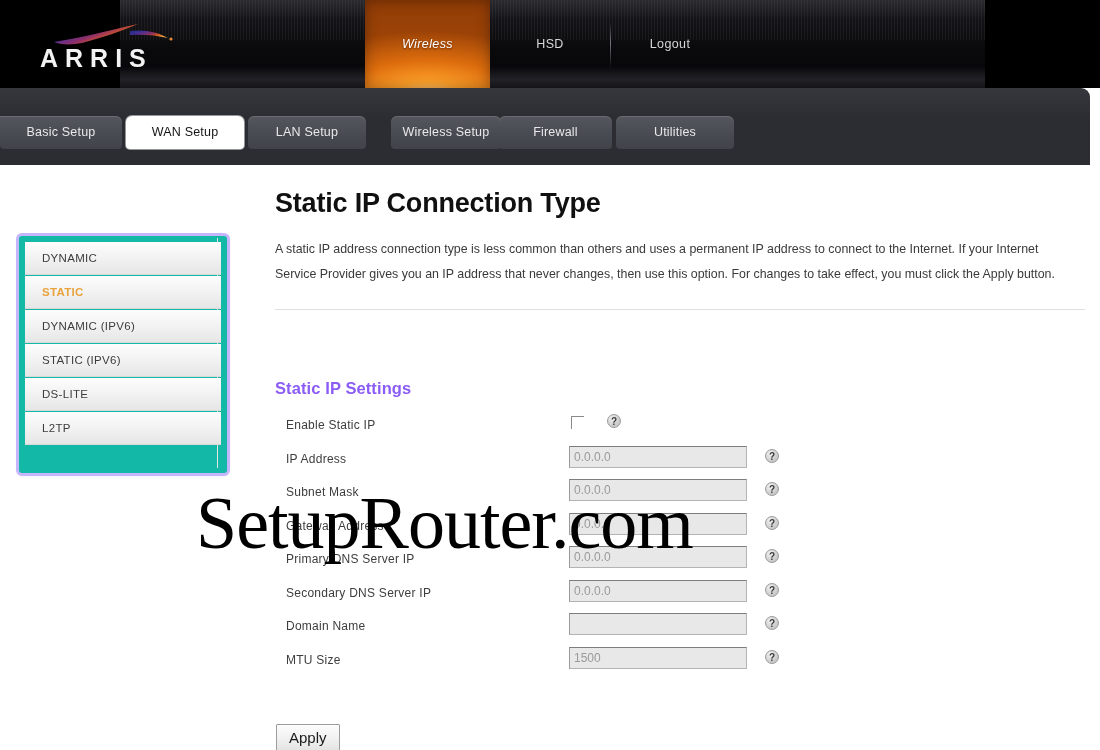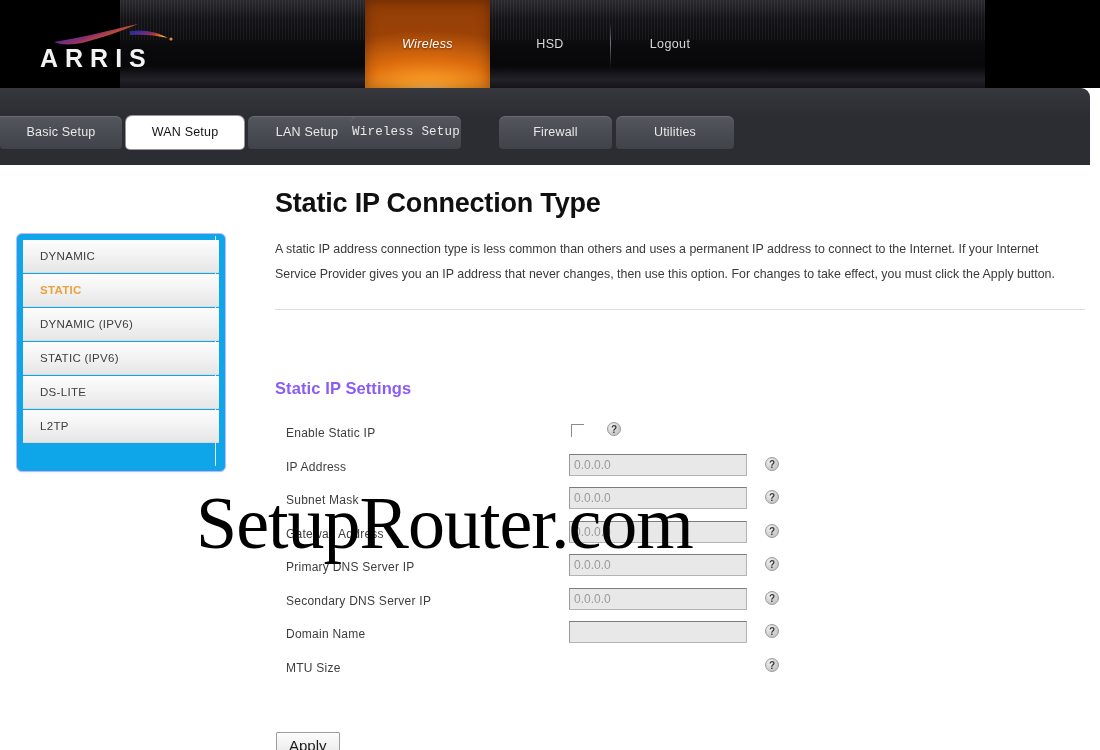--- a/index.html
+++ b/index.html
@@ -197,22 +197,22 @@
     user-select: none;
   }
 
   
   .sidebar {
     position: absolute;
     left: 16px;
     top: 68px;
     width: 208px;
     height: 237px;
-    background: #0ea5e9;
-    border: 1px solid #c4b5fd;
+    background: #14b8a6;
+    border: 3px solid #c4b5fd;
     border-radius: 6px;
     box-shadow: 0 1px 2px rgba(0,0,0,.05);
     overflow: hidden;
   }
   .side-item {
     position: relative;
     height: 33px;
     line-height: 33px;
     margin: 0 6px 1px 6px;
     padding-left: 17px;
@@ -268,21 +268,21 @@
   .section-title {
     margin-top: 69px;
     font-size: 16.5px;
     font-weight: 700;
     color: #8b5cf6;
     letter-spacing: .1px;
   }
 
   .form {
     position: relative;
-    margin-top: 22px;
+    margin-top: 14px;
   }
   .frow {
     position: relative;
     height: 33.5px;
   }
   .flabel {
     position: absolute;
     left: 11px;
     top: 6px;
     font-size: 12px;
@@ -391,21 +391,21 @@
       <div class="topnav-sep" style="left:365px;"></div>
       <div class="topnav-item" style="left:370px;width:110px;">Logout</div>
     </div>
   </div>
 
   <div class="tabstrip">
     <div class="tabstrip-shine"></div>
     <div class="tab first" style="left:0px;width:122px;">Basic Setup</div>
     <div class="tab active" style="left:126px;width:118px;">WAN Setup</div>
     <div class="tab" style="left:248px;width:118px;text-align:center;">LAN Setup</div>
-    <div class="tab" style="left:351px;width:110px;font-family:Liberation Mono, monospace;">Wireless Setup</div>
+    <div class="tab" style="left:391px;width:110px;">Wireless Setup</div>
     <div class="tab" style="left:499px;width:113px;">Firewall</div>
     <div class="tab" style="left:616px;width:118px;">Utilities</div>
   </div>
 
   <div class="content">
 
     <div class="watermark">SetupRouter.com</div>
 
     <div class="sidebar">
       <div class="side-rule"></div>
@@ -463,20 +463,21 @@
         </div>
 
         <div class="frow">
           <div class="flabel">Domain Name</div>
           <input class="finput" value="" style="">
           <div class="help trail">?</div>
         </div>
 
         <div class="frow">
           <div class="flabel">MTU Size</div>
+          <input class="finput" value="1500" style="">
           <div class="help trail">?</div>
         </div>
 
       </div>
 
       <div class="apply-wrap">
         <button class="apply">Apply</button>
       </div>
     </div>
 

